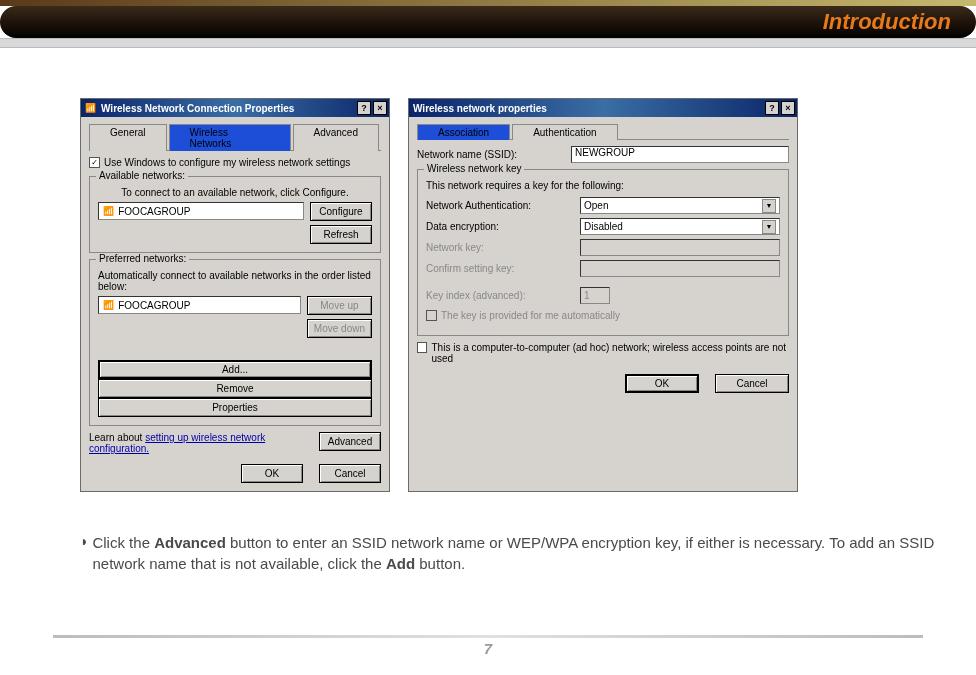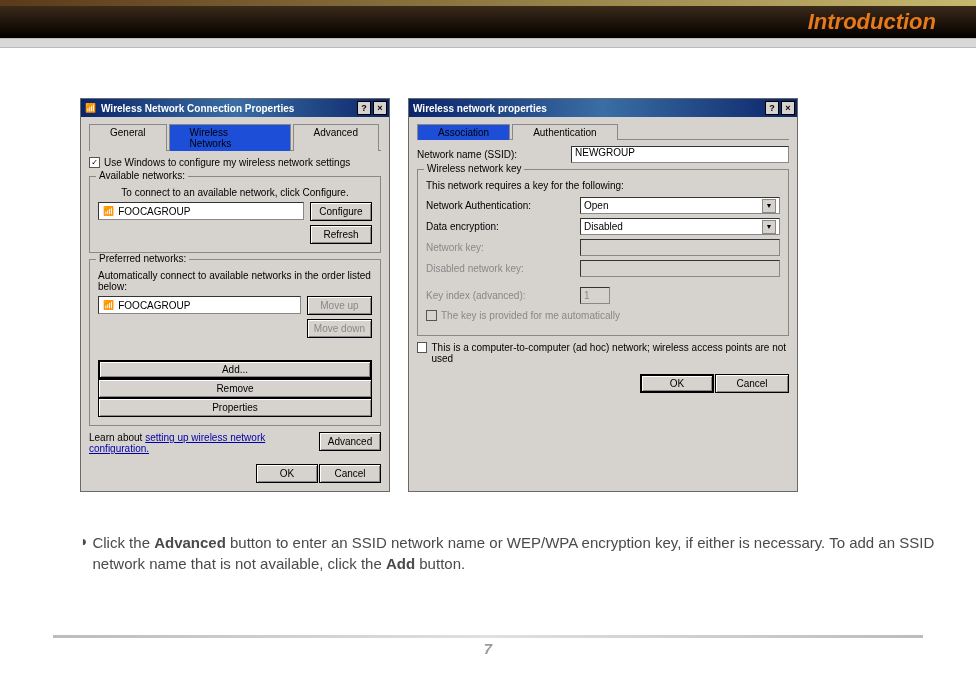--- a/index.html
+++ b/index.html
@@ -16,21 +16,22 @@
   .top-stripe {
     height: 6px;
     background: linear-gradient(to right, #5a3a1a, #c6b96e);
   }
   .header-band {
     height: 32px;
     background: linear-gradient(to bottom, #3a2a1a 0%, #1a1008 60%, #000 100%);
     display: flex;
     justify-content: flex-end;
     align-items: center;
-    padding-right: 40px;
+    padding-right: 25px;
+    border-radius: 16px;
   }
   .header-title {
     color: #e67a1a;
     font-style: italic;
     font-weight: bold;
     font-size: 22px;
   }
   .divider-bar {
     height: 10px;
     background: #d9d9d9;
@@ -185,21 +186,21 @@
     flex-direction: column;
   }
   .link-text {
     color: #0000aa;
     text-decoration: underline;
     font-size: 10px;
   }
   .bottom-btns {
     display: flex;
     justify-content: flex-end;
-    gap: 1px;
+    gap: 16px;
     margin-top: 10px;
   }
   .flex-space { display: flex; justify-content: space-between; align-items: flex-start; }
 
   
   .field-row {
     display: flex;
     align-items: center;
     margin: 4px 0;
   }
@@ -400,21 +401,21 @@
               <span>Disabled</span>
               <span class="arrow">▼</span>
             </div>
           </div>
 
           <div class="field-row">
             <span class="lbl disabled">Network key:</span>
             <span class="win-input disabled"></span>
           </div>
           <div class="field-row">
-            <span class="lbl disabled">Disabled network key:</span>
+            <span class="lbl disabled">Confirm setting key:</span>
             <span class="win-input disabled"></span>
           </div>
 
           <div class="field-row" style="margin-top:10px;">
             <span class="lbl disabled">Key index (advanced):</span>
             <span class="spin-input">1</span>
           </div>
           <div class="small-note">
             <span class="winchk" style="background:#d6d3ce;"></span>
             <span style="color:#888;">The key is provided for me automatically</span>

